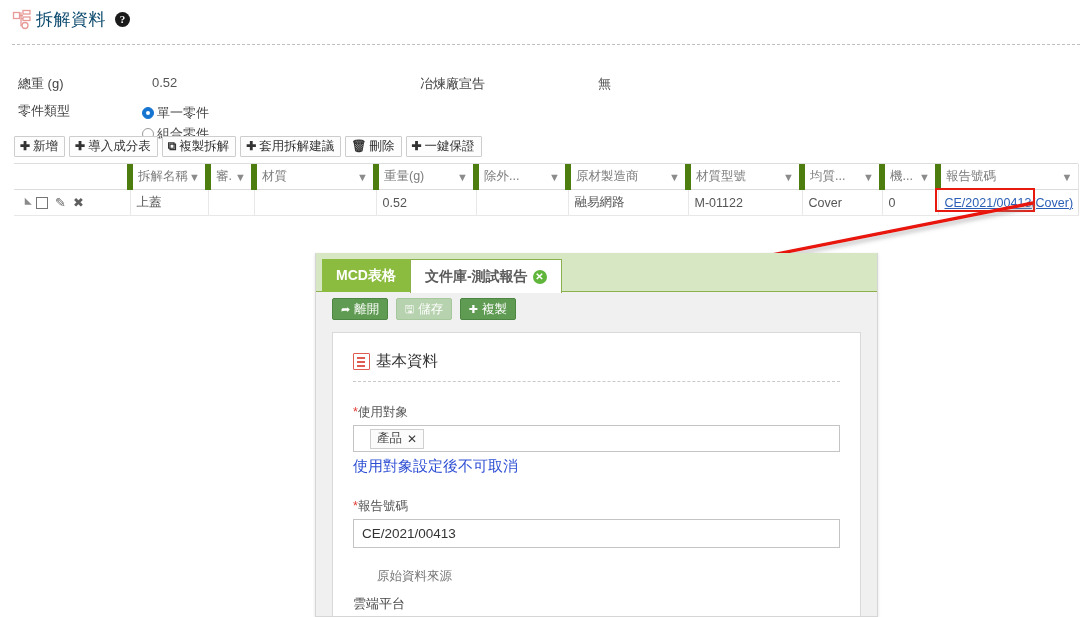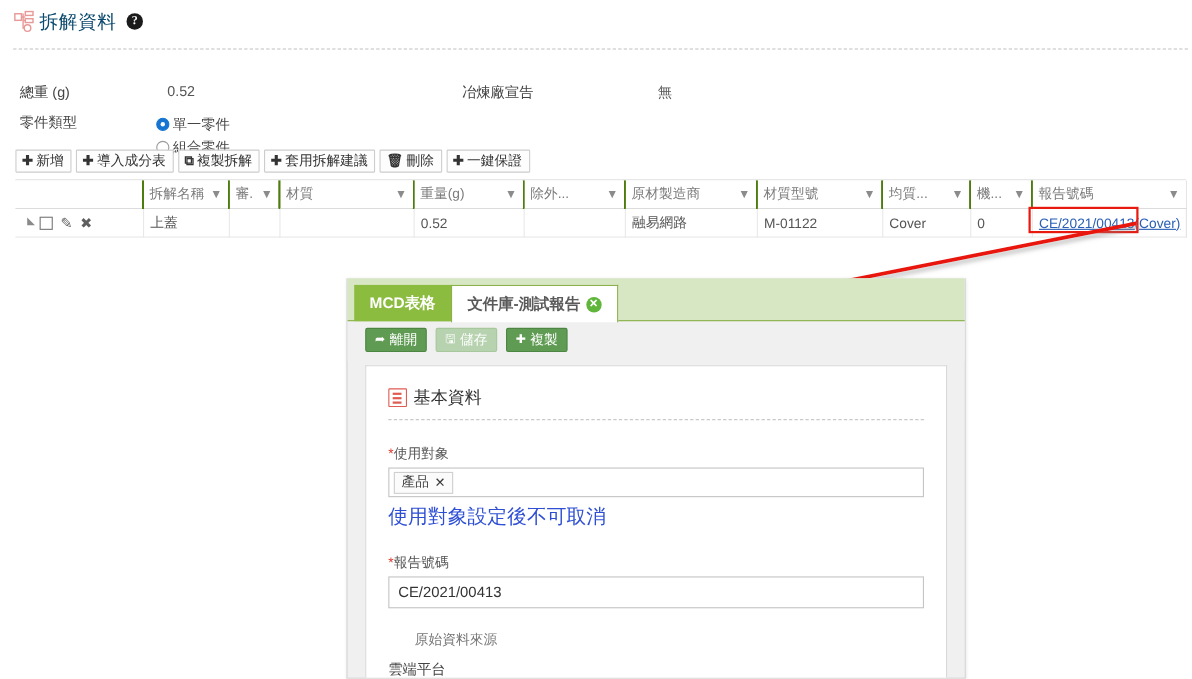--- a/index.html
+++ b/index.html
@@ -69,21 +69,21 @@
     border-radius: 1px; line-height: 1;
   }
   .tb-btn .gl { font-size: 12px; color: #333; font-weight: bold; }
 
   
   .grid { position: absolute; left: 14px; top: 163px; width: 1064px; border-top: 1px solid #ddd; }
   table.gd { border-collapse: collapse; width: 1064px; table-layout: fixed; }
   table.gd th {
     font-weight: normal; color: #7c7c7c; font-size: 12.5px;
     text-align: left; padding: 4px 5px; height: 25px;
-    border-right: 2px solid #4d7c0f; border-bottom: 1px solid #dcdcdc;
+    border-right: 6px solid #4d7c0f; border-bottom: 1px solid #dcdcdc;
     background: #fff; position: relative; white-space: nowrap; overflow: hidden;
   }
   table.gd th .fil {
     position: absolute; right: 5px; top: 50%; transform: translateY(-50%);
     color: #8b8b8b; font-size: 11px; cursor: pointer;
   }
   table.gd td {
     padding: 4px 6px; height: 26px; font-size: 12.5px; color: #555;
     border-right: 1px solid #e8e8e8; border-bottom: 1px solid #e8e8e8;
     white-space: nowrap; overflow: hidden; background:#fff;
@@ -153,29 +153,29 @@
     position: absolute; left: 3px; background: #e05b52; height: 1.5px; width: 8px;
   }
   .sec-icon i:nth-child(1){ top: 3px; } .sec-icon i:nth-child(2){ top: 7px; } .sec-icon i:nth-child(3){ top: 11px; }
   .sec-title { font-size: 15.5px; color: #333; font-family: Liberation Serif, serif; }
   .sec-rule { border-top: 1px dashed #c9c9c9; margin: 9px 0 0 0; }
 
   .field { margin-top: 22px; }
   .f-label { font-size: 12.5px; color: #555; margin-bottom: 4px; }
   .f-label .req { color: #e03b32; }
   .chip-input {
-    border: 1px solid #c4c4c4; height: 27px; background: #fff; padding: 3px 4px;
+    border: 1px solid #c4c4c4; height: 27px; background: #fff; padding: 3px 16px;
     display: flex; align-items: center; text-align: center;
   }
   .chip {
     display: inline-flex; align-items: center; gap: 5px; border: 1px solid #cfcfcf;
     background: #fbfbfb; font-size: 12.5px; color: #444; padding: 1px 6px; height: 20px;
   }
   .chip .x { color: #3a3a3a; font-size: 12px; cursor: pointer; font-weight: bold; }
-  .hint { color: #2e4fd4; font-size: 18px; margin-top: 5px; }
+  .hint { color: #2e4fd4; font-size: 15px; margin-top: 5px; }
   .text-input {
     border: 1px solid #c4c4c4; height: 29px; background: #fff; padding: 4px 8px;
     font-size: 13.5px; color: #333; width: 100%; font-family: "Liberation Sans", sans-serif;
   }
   .ro-label { font-size: 12.5px; color: #777; margin-top: 20px; margin-left: 24px; }
   .ro-value { font-size: 13px; color: #444; margin-top: 10px; }
 </style>
 </head>
 <body>
 

